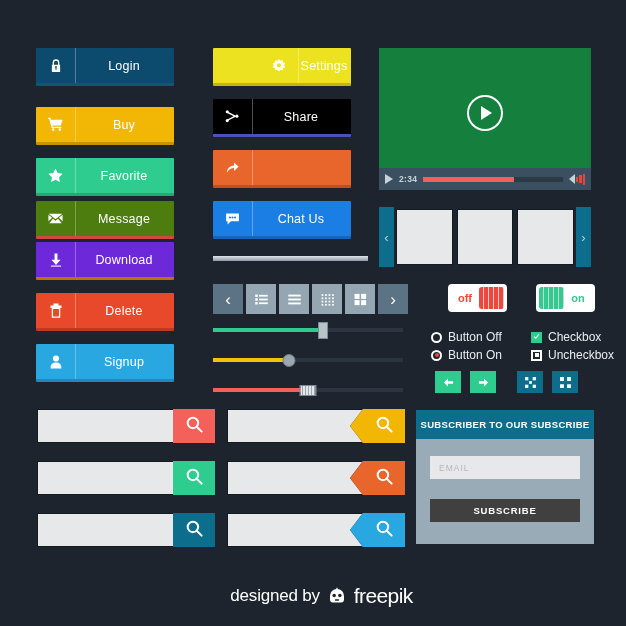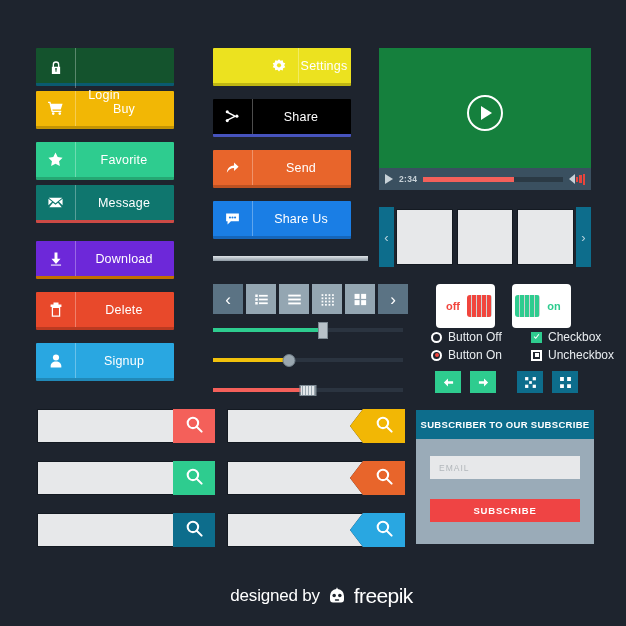--- a/index.html
+++ b/index.html
@@ -109,22 +109,22 @@
     border: 1px solid #7d8a93; transform: translateX(-50%); }
   .slider .knob-round { position: absolute; width: 13px; height: 13px; border-radius: 50%;
     background: #9aa7b0; border: 1px solid #6f7d87; transform: translateX(-50%); }
   .slider .knob-grip { position: absolute; width: 17px; height: 11px; transform: translateX(-50%);
     background: repeating-linear-gradient(90deg,#e3e7ea 0 2px,#9aa7b0 2px 3px);
     border: 1px solid #7d8a93; }
 
   
   .toggles { display: flex; gap: 17px; }
   .tgl {
-    width: 59px; height: 44px; background: #fff; border-radius: 4px;
-    display: flex; align-items: center; cursor: pointer; padding: 3px;
+    width: 59px; height: 28px; background: #fff; border-radius: 4px;
+    display: flex; align-items: center; cursor: pointer; padding: 3px; margin-left: 12px;
   }
   .tgl .txt { flex: 1; text-align: center; font-size: 11px; font-weight: bold; }
   .tgl .grip {
     width: 25px; height: 22px; border-radius: 3px;
     background: repeating-linear-gradient(90deg, currentColor 0 4px, rgba(0,0,0,.18) 4px 5px);
   }
   .tgl.off .txt { color: #f1453d; }
   .tgl.off .grip { color: #f1453d; }
   .tgl.on .txt { color: #2ecc8f; }
   .tgl.on .grip { color: #2ecc8f; }
@@ -183,21 +183,21 @@
     letter-spacing: .3px; text-align: center; padding: 9px 4px;
   }
   .news .body { padding: 17px 14px 22px; }
   .news .email {
     width: 100%; height: 23px; background: #e7e8ea; border: none;
     font-size: 8.5px; color: #b2b7bb; letter-spacing: 1px; padding: 0 9px;
     font-family: "Liberation Sans", sans-serif;
   }
   .news .email::placeholder { color: #b2b7bb; }
   .news .sub {
-    margin-top: 20px; width: 100%; height: 23px; background: #ef4444; border: none;
+    margin-top: 20px; width: 100%; height: 23px; background: #404040; border: none;
     color: #fff; font-size: 9.5px; font-weight: bold; letter-spacing: .8px;
     cursor: pointer; font-family: "Liberation Sans", sans-serif;
   }
 
   
   .divider { width: 155px; height: 5px;
     background: linear-gradient(#dfe4e8, #8e9aa4); }
 
   
   .footer {
@@ -209,21 +209,21 @@
   .footer .d2 { font-size: 21px; font-weight: normal; letter-spacing: -.6px; }
   .footer svg { fill: #fff; display: block; }
 </style>
 </head>
 <body>
 
 <div class="stage">
 
   <div class="abs" style="left:36px; top:48px;">
     <div id="left-buttons">
-        <div class="act-btn" style="background: #14532d; border-bottom: 3px solid rgb(10, 90, 112); margin-bottom: 5px; flex-direction: column;">
+        <div class="act-btn" style="background: #0c4a6e; border-bottom: 3px solid rgb(10, 90, 112); margin-bottom: 21px;">
           <div class="ic">
             <svg width="16" height="16" viewBox="0 0 24 24">
               <path d="M7 10V7a5 5 0 0 1 10 0v3h1.2v11H5.8V10H7zm2 0h6V7a3 3 0 0 0-6 0v3zm2.2 4.6v3.2h1.6v-3.2a1.4 1.4 0 1 0-1.6 0z"></path>
             </svg>
           </div>
           <div class="lb">Login</div>
         </div>
         <div class="act-btn" style="background: rgb(242, 183, 5); border-bottom: 3px solid rgb(196, 148, 3); margin-bottom: 13px;">
           <div class="ic">
             <svg width="17" height="17" viewBox="0 0 24 24">
@@ -233,21 +233,21 @@
           <div class="lb">Buy</div>
         </div>
         <div class="act-btn" style="background: rgb(46, 204, 143); border-bottom: 3px solid rgb(37, 168, 115); margin-bottom: 5px;">
           <div class="ic">
             <svg width="17" height="17" viewBox="0 0 24 24">
               <path d="M12 2.2l3.1 6.3 6.9 1-5 4.9 1.2 6.9L12 18l-6.2 3.3L7 14.4l-5-4.9 6.9-1z"></path>
             </svg>
           </div>
           <div class="lb">Favorite</div>
         </div>
-        <div class="act-btn" style="background: #0f766e; border-bottom: 3px solid rgb(204, 74, 69); margin-bottom: 18px;">
+        <div class="act-btn" style="background: #4d7c0f; border-bottom: 3px solid rgb(204, 74, 69); margin-bottom: 3px;">
           <div class="ic">
             <svg width="17" height="17" viewBox="0 0 24 24">
               <path d="M2 5h20v14H2z" fill="none"></path>
               <path d="M2.4 5.2h19.2L12 13.1zM2 6.6l5.2 4.3L2 16zm20 0V16l-5.2-5.1zM3.2 18.8l5.2-6.4 3.6 2.9 3.6-2.9 5.2 6.4z"></path>
             </svg>
           </div>
           <div class="lb">Message</div>
         </div>
         <div class="act-btn" style="background: #6d28d9; border-bottom: 3px solid rgb(194, 111, 0); margin-bottom: 13px;">
           <div class="ic">
@@ -299,32 +299,31 @@
             </svg>
           </div>
           <div class="lb">Share</div>
         </div>
         <div class="act-btn" style="background: rgb(232, 101, 43); border-bottom: 3px solid rgb(189, 81, 33); margin-bottom: 13px;">
           <div class="ic">
             <svg width="17" height="17" viewBox="0 0 24 24">
               <path d="M4 19.5c.6-6.4 4.5-10 10.2-10.2V5l6.4 6-6.4 6v-4.4c-4.6.1-7.9 2-10.2 6.9z"></path>
             </svg>
           </div>
-          <div class="lb">Send</div>
         </div>
         <div class="act-btn" style="background: rgb(26, 126, 229); border-bottom: 3px solid rgb(21, 102, 187); margin-bottom: 0px;">
           <div class="ic">
             <svg width="17" height="17" viewBox="0 0 24 24">
               <path d="M3 5h18v11H9.8L5 20.3V16H3z"></path>
               <circle cx="8.4" cy="10.5" r="1.5" fill="#1a7ee5"></circle>
               <circle cx="12" cy="10.5" r="1.5" fill="#1a7ee5"></circle>
               <circle cx="15.6" cy="10.5" r="1.5" fill="#1a7ee5"></circle>
             </svg>
           </div>
-          <div class="lb">Share Us</div>
+          <div class="lb">Chat Us</div>
         </div>
       </div>
   </div>
 
   <div class="abs divider" style="left:213px; top:256px;"></div>
 
   <div class="abs video" style="left:379px; top:48px;">
     <div class="play-big">
         <i></i>
       </div>

